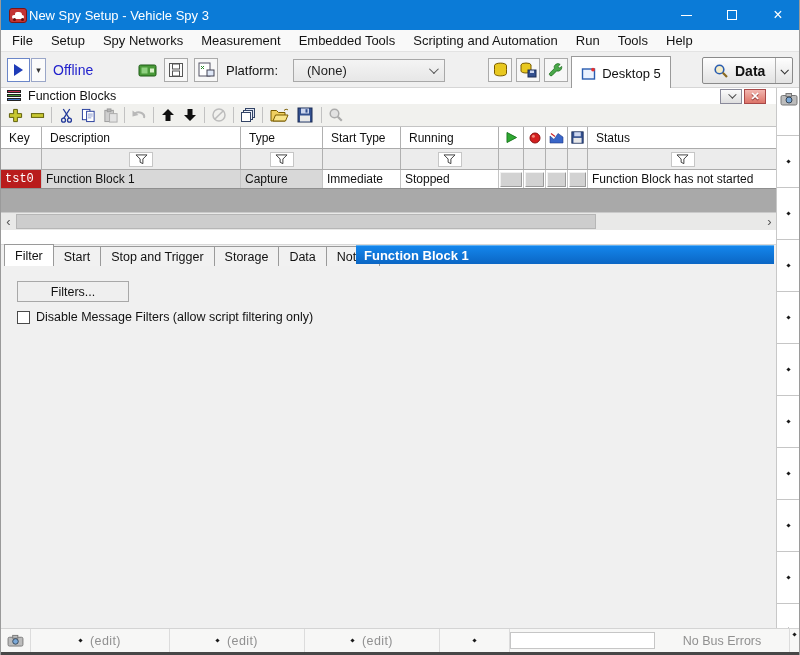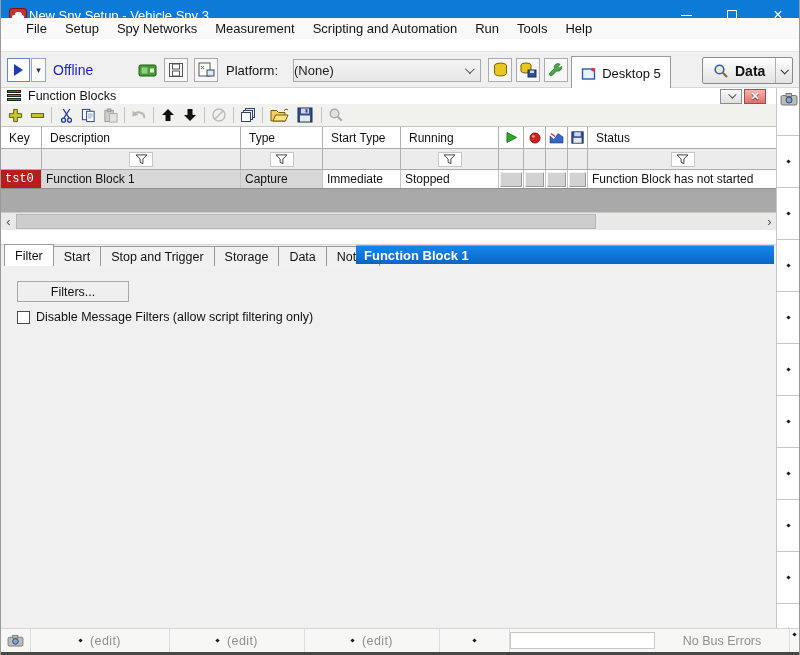--- a/index.html
+++ b/index.html
@@ -15,32 +15,32 @@
   .app-icon .car-roof { position:absolute; left:5px; top:3px; width:7px; height:4px; background:#fff; border-radius:2px 3px 0 0; }
   .app-icon .car-body { position:absolute; left:2px; top:6px; width:12px; height:4px; background:#fff; border-radius:2px; }
   .app-icon .wheel { position:absolute; top:9px; width:3px; height:3px; background:#5d0e0e; border-radius:50%; }
   .titlebar-title { color:#fff; font-size:13px; margin-left:2px; }
   .win-controls { margin-left:auto; display:flex; height:30px; }
   .win-btn { width:46px; height:30px; display:flex; align-items:center; justify-content:center; color:#fff; }
   .win-btn .min-glyph { width:11px; height:1px; background:#fff; }
   .win-btn .max-glyph { width:10px; height:10px; border:1px solid #fff; }
   .win-btn .close-glyph { font-size:16px; line-height:16px; }
   
-  .menubar { position:absolute; left:0; top:18px; width:799px; height:21px; background:#f9f9f9; display:flex; align-items:center; font-size:13px; color:#141414; padding-left:16px; }
+  .menubar { position:absolute; left:0; top:30px; width:799px; height:21px; background:#f9f9f9; display:flex; align-items:center; font-size:13px; color:#141414; padding-left:2px; }
   .menu-item { padding:0 9px; height:21px; display:flex; align-items:center; }
   
   .maintoolbar { position:absolute; left:0; top:51px; width:799px; height:37px; background:#f0f0f0; border-top:1px solid #e3e3e3; border-bottom:1px solid #d6d6d6; }
   .play-btn { position:absolute; left:6px; top:6px; width:23px; height:24px; background:#fff; border:1px solid #6b86c8; display:flex; align-items:center; justify-content:center; }
   .play-tri { width:0; height:0; border-left:9px solid #1f3cb8; border-top:6px solid transparent; border-bottom:6px solid transparent; }
   .play-drop { position:absolute; left:30px; top:6px; width:15px; height:24px; background:#fbfbfb; border:1px solid #9aa6c8; display:flex; align-items:center; justify-content:center; color:#333; font-size:9px; }
   .offline-label { position:absolute; left:52px; top:10px; font-size:14px; font-weight:normal; color:#2222cc; }
   .tb-btn { position:absolute; top:6px; width:24px; height:24px; display:flex; align-items:center; justify-content:center; background:#f7f7f7; border:1px solid #ababab; }
   .tb-btn.flat { border-color:transparent; background:transparent; }
   .platform-label { position:absolute; left:225px; top:11px; font-size:13px; color:#111; }
-  .combo { position:absolute; left:292px; top:7px; width:188px; height:23px; background:linear-gradient(#f4f4f4,#e7e7e7); border:1px solid #a8a8a8; display:flex; align-items:center; font-size:13px; color:#222; padding-left:0; }
+  .combo { position:absolute; left:292px; top:7px; width:152px; height:23px; background:linear-gradient(#f4f4f4,#e7e7e7); border:1px solid #a8a8a8; display:flex; align-items:center; font-size:13px; color:#222; padding-left:13px; }
   .combo-chevron { margin-left:auto; margin-right:8px; width:7px; height:7px; border-right:1.4px solid #555; border-bottom:1.4px solid #555; transform:rotate(45deg) translateY(-2px); }
   .desktop-tab { position:absolute; left:570px; top:4px; width:100px; height:33px; background:#fff; border:1px solid #9a9a9a; border-bottom:none; display:flex; align-items:center; justify-content:center; gap:6px; font-size:13px; color:#111; }
   .data-btn { position:absolute; left:701px; top:5px; height:27px; display:flex; border:1px solid #8a8a8a; border-radius:2px; background:linear-gradient(#fefefe,#e2e2e2); }
   .data-main { display:flex; align-items:center; gap:6px; padding:0 10px; font-size:14px; font-weight:bold; color:#111; }
   .data-arrow { width:17px; border-left:1px solid #b0b0b0; display:flex; align-items:center; justify-content:center; }
   .data-arrow .chev { width:6px; height:6px; border-right:1.4px solid #333; border-bottom:1.4px solid #333; transform:rotate(45deg) translateY(-1px); }
   
   .workarea { position:absolute; left:0; top:88px; width:799px; height:540px; background:#fff; }
   
   .dock-strip { position:absolute; right:0; top:0; width:24px; height:540px; background:#fff; border-left:1px solid #c8c8c8; }
@@ -132,20 +132,21 @@
           <span class="close-glyph">×</span>
         </div>
     </div>
   </div>
 
   <div class="menubar">
     <div class="menu-item">File</div>
     <div class="menu-item">Setup</div>
     <div class="menu-item">Spy Networks</div>
     <div class="menu-item">Measurement</div>
+    <div class="menu-item">Embedded Tools</div>
     <div class="menu-item">Scripting and Automation</div>
     <div class="menu-item">Run</div>
     <div class="menu-item">Tools</div>
     <div class="menu-item">Help</div>
   </div>
 
   <div class="maintoolbar">
     <div class="play-btn">
         <span class="play-tri"></span>
       </div>

